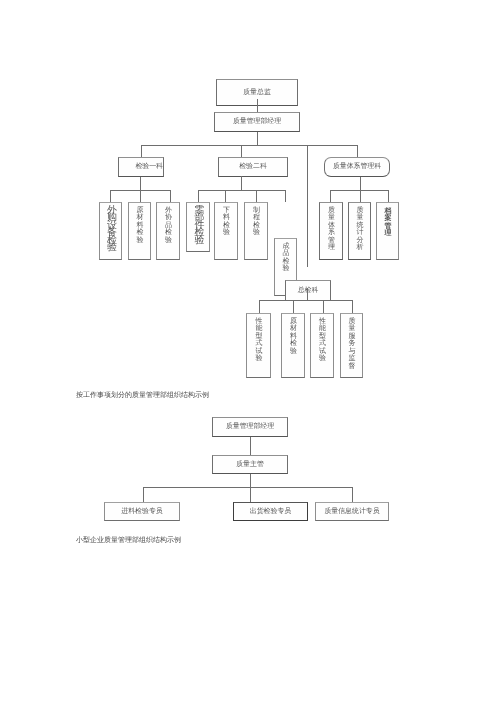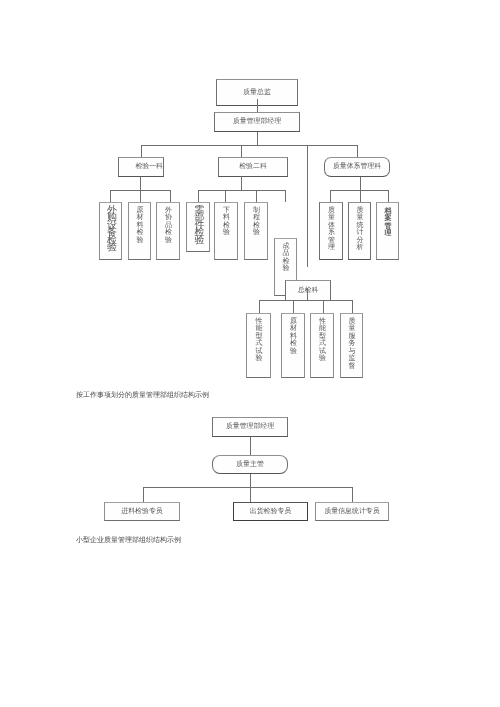--- a/index.html
+++ b/index.html
@@ -162,21 +162,21 @@
   <div class="box vbox" style="left:340px;top:313px;width:23px;height:65px;font-size:7px;">
         <span class="t">质量服务与监督</span>
       </div>
   <div class="cap" style="left:76px;top:391px;font-size:7px">按工作事项划分的质量管理部组织结构示例</div>
 </div>
 <div class="chart">
   <div class="box heavy" style="left:212px;top:417px;width:76px;height:20px;font-size:6.9px;">
         <span class="t">质量管理部经理</span>
       </div>
   <div class="ln lnv" style="left:250px;top:437px;height:18px;width:1px"></div>
-  <div class="box heavy" style="left:212px;top:455px;width:76px;height:19px;font-size:6.9px;border-radius:8px;">
+  <div class="box heavy" style="left:212px;top:455px;width:76px;height:19px;font-size:6.9px;">
         <span class="t">质量主管</span>
       </div>
   <div class="ln lnv" style="left:250px;top:474px;height:13px;width:1px"></div>
   <div class="ln lnh" style="left:143px;top:487px;width:210px;height:1px"></div>
   <div class="ln lnv" style="left:143px;top:487px;height:15px;width:1px"></div>
   <div class="box" style="left:104px;top:502px;width:76px;height:19px;font-size:6.9px;">
         <span class="t">进料检验专员</span>
       </div>
   <div class="ln lnv" style="left:250px;top:487px;height:15px;width:1px"></div>
   <div class="box bold" style="left:213px;top:502px;width:75px;height:19px;font-size:6.9px;">

